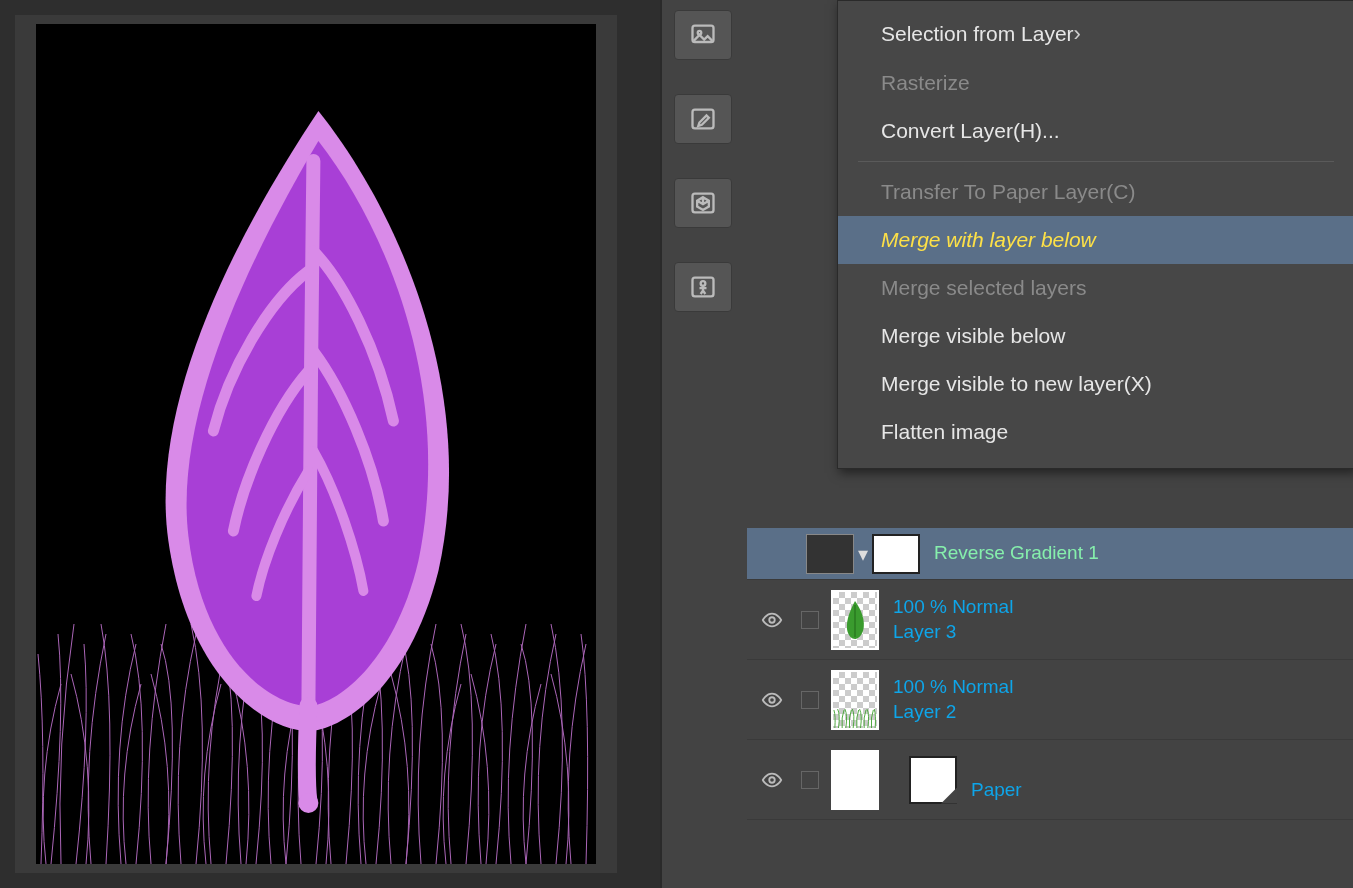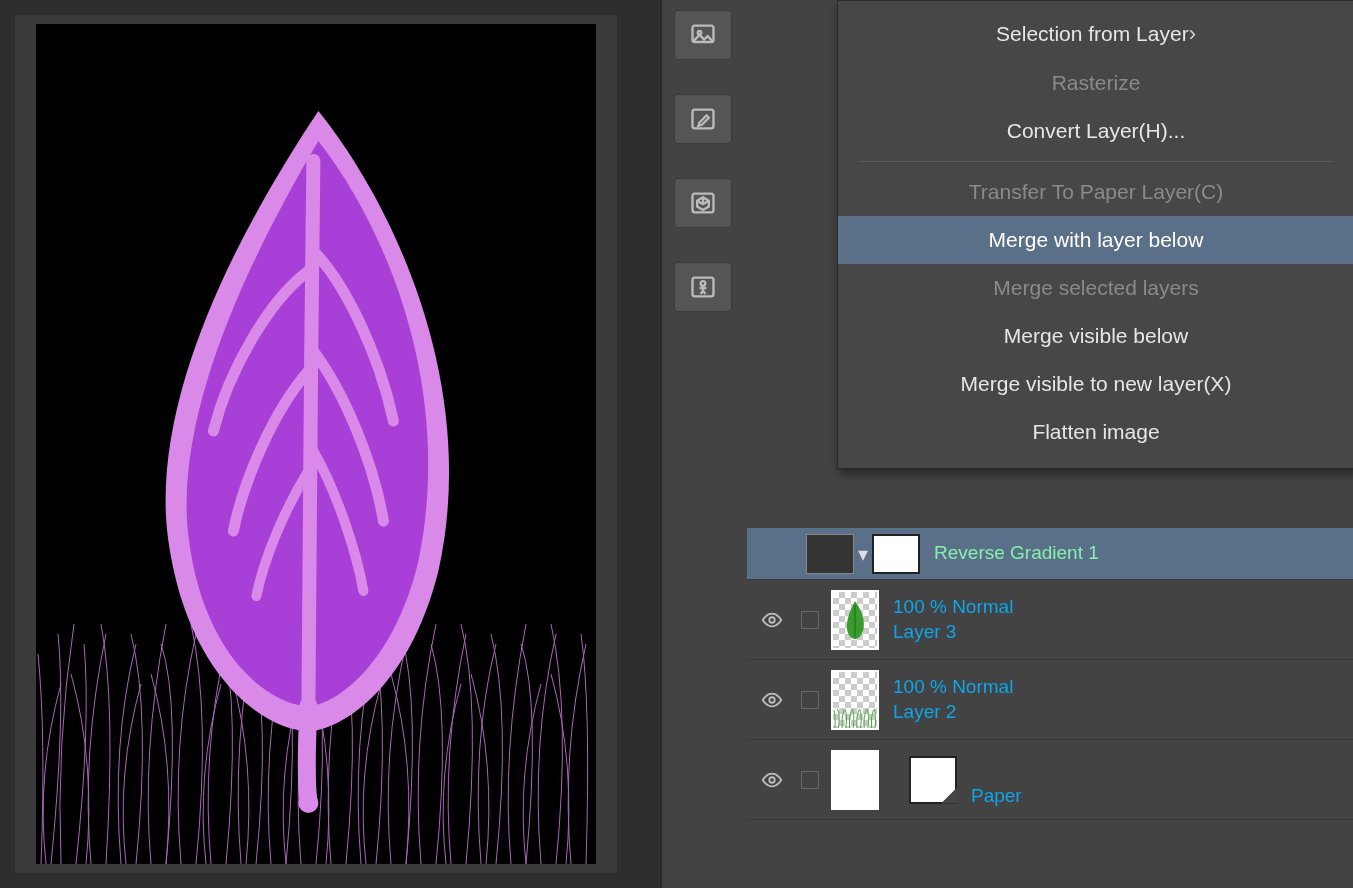--- a/index.html
+++ b/index.html
@@ -116,26 +116,26 @@
     background: #474747;
     border: 1px solid #2a2a2a;
     box-shadow: 2px 4px 10px rgba(0,0,0,0.5);
     padding: 8px 0 12px 0;
   }
   .menu-item {
     padding: 12px 43px;
     font-size: 21px;
     color: #e6e6e6;
     display: flex;
-    justify-content: center;
+    justify-content: flex-start;
     align-items: center;
     cursor: default;
   }
   .menu-item.disabled { color: #8a8a8a; }
-  .menu-item.highlight { background: #5a6f88; color:#ffffff; }
+  .menu-item.highlight { background: #5a6f88; color:#fde047;font-style:italic; }
   .menu-sep { height:1px; background:#5a5a5a; margin: 6px 20px; }
   .chev { font-size: 22px; color:#ccc; }
   .eye svg { width:22px; height:22px; }
   .peek-digit {
     position:absolute; left: 94px; top: 530px;
     font-size: 44px; color:#ddd; font-weight:300;
   }
   .mini-leaf svg { width: 28px; height: 42px; display:block; }
   .mini-grass { position:absolute; bottom:0; left:0; right:0; height:20px; }
 </style>
@@ -342,21 +342,21 @@
       <div class="lock-col">
           <div class="lock-box"></div>
         </div>
       <div class="thumb-wrap">
         <div class="thumb" style="background:#fff;"></div>
         <div style="width:18px;"></div>
         <div class="paper-icon">
             <div class="paper-fold"></div>
           </div>
       </div>
-      <div class="layer-text" style="align-self:flex-end; margin-bottom:10px;">Paper</div>
+      <div class="layer-text" style="align-self:flex-end; margin-bottom:16px;">Paper</div>
     </div>
 
   </div>
 
   <div class="context-menu">
     <div class="menu-item">
       <span>Selection from Layer</span>
       <span class="chev">›</span>
     </div>
     <div class="menu-item disabled">

